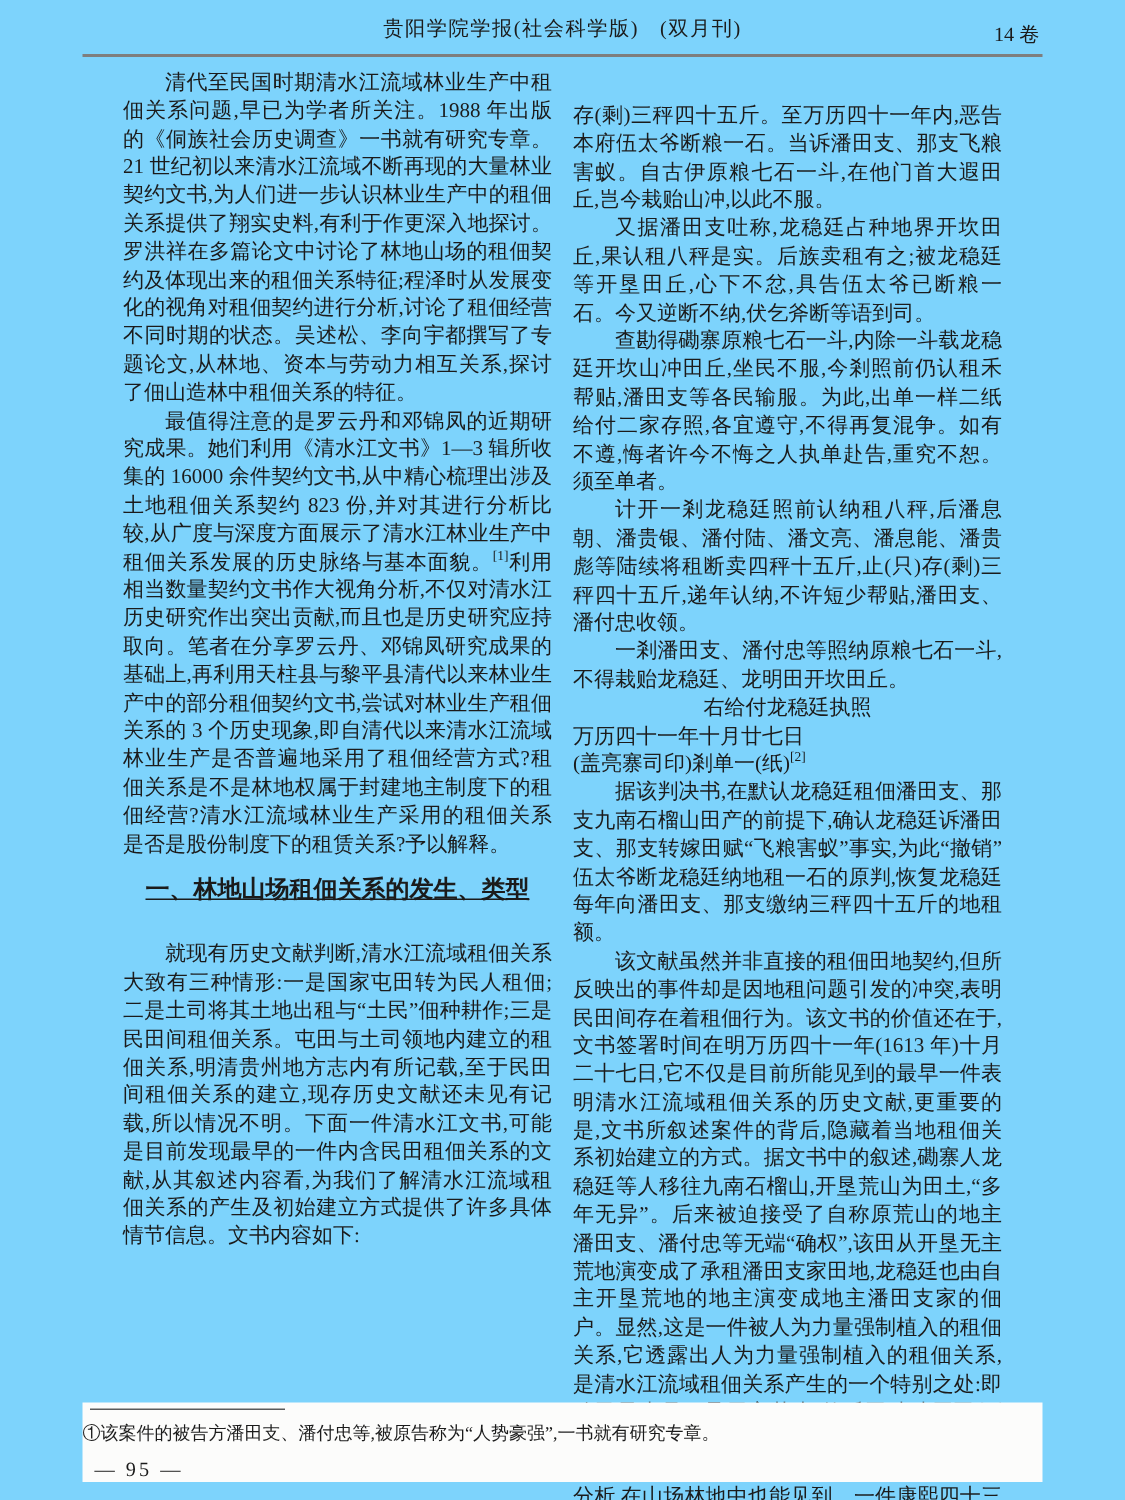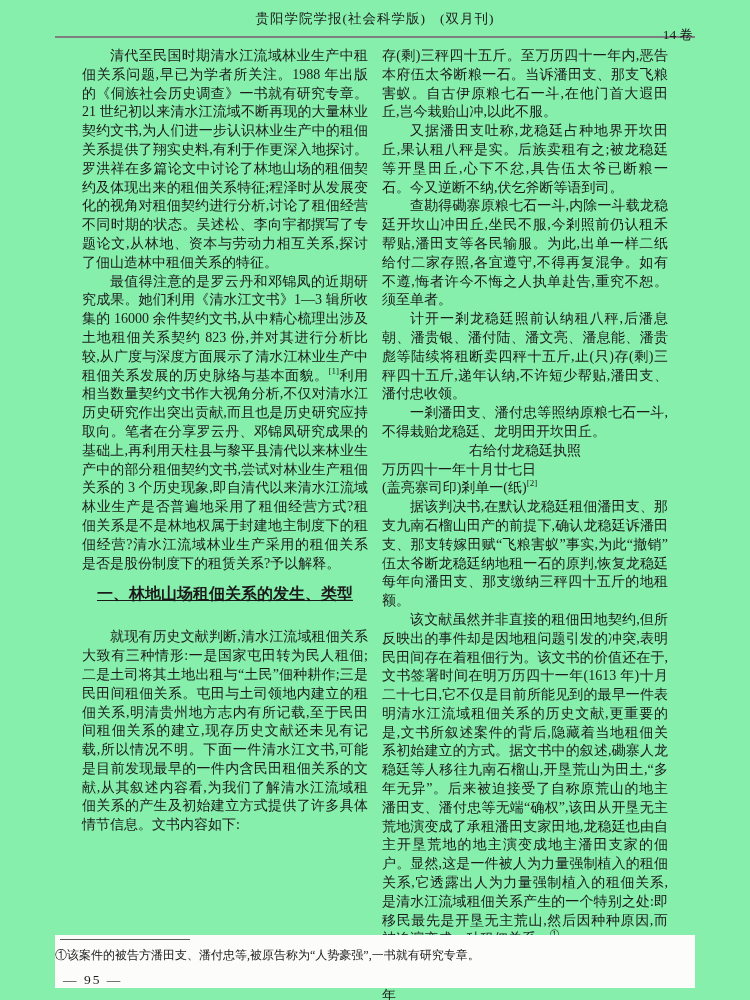--- a/index.html
+++ b/index.html
@@ -1,28 +1,28 @@
 <!DOCTYPE html>
 <html lang="zh"><head>
 <meta charset="utf-8">
 <style>
   *{box-sizing:border-box;}
   html,body{margin:0;padding:0;background:#e9e9e9;}
-  .page{width:750px;height:1000px;margin:0 auto;background:#86efac;color:#1b1b1b;
+  .page{width:750px;height:1000px;margin:0 auto;background:#7dd3fc;color:#1b1b1b;
         font-family:"Liberation Serif","DejaVu Serif",serif;position:relative;overflow:hidden;}
   .page-header{padding:10px 55px 0;}
   .head-row{position:relative;height:20px;font-size:13.5px;}
   .head-center{position:absolute;left:0;right:0;text-align:center;letter-spacing:1px;white-space:nowrap;}
   .head-issue{margin-left:14px;}
-  .head-vol{position:absolute;right:2px;top:16px;}
+  .head-vol{position:absolute;right:2px;top:4px;}
   .head-rule{border:0;border-top:2px solid #7e7e7e;margin:6px 0 0;}
   .columns{display:flex;gap:14px;padding:9px 82px 0;text-align:justify;}
   .col{width:313px;}
   .para{margin:0;font-size:14px;line-height:18.8px;text-indent:2em;}
-  .para.body-noindent{text-indent:0;}
+  .para.body-noindent{text-indent:0;margin-top:22px;}
   .para.heading{text-indent:0;text-align:center;font-family:"Liberation Sans","DejaVu Sans",sans-serif;
                 font-weight:bold;font-size:16px;line-height:20px;margin:11px 0 24px;text-decoration:underline;}
   .para.doc-center{text-indent:0;text-align:center;}
   .para.doc-right{text-indent:0;padding-right:22px;}
   sup{font-size:9px;line-height:0;}
   .page-footer{position:absolute;left:55px;right:55px;bottom:12px;background:#fcfcfb;padding-top:4px;}
   .footnote-rule{width:130px;border-top:1.5px solid #5a5a5a;margin:0 0 7px 5px;}
   .footnote{font-size:12px;line-height:16px;margin:0;}
   .page-number{font-size:13.5px;margin:9px 0 0 8px;letter-spacing:2px;}
 </style>

